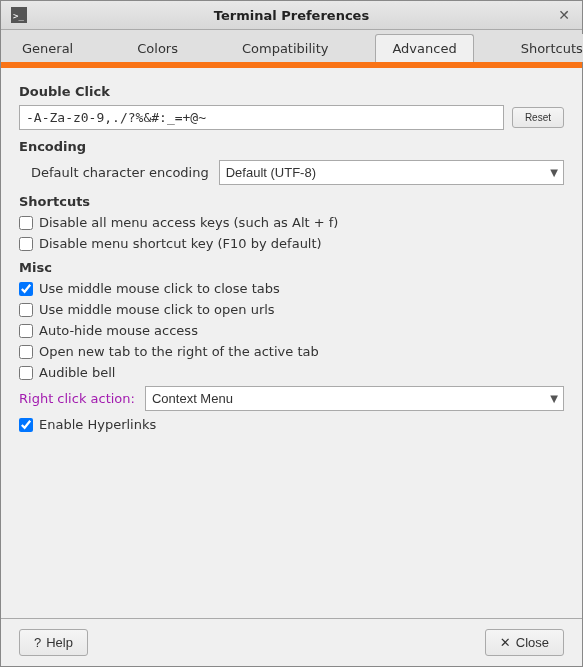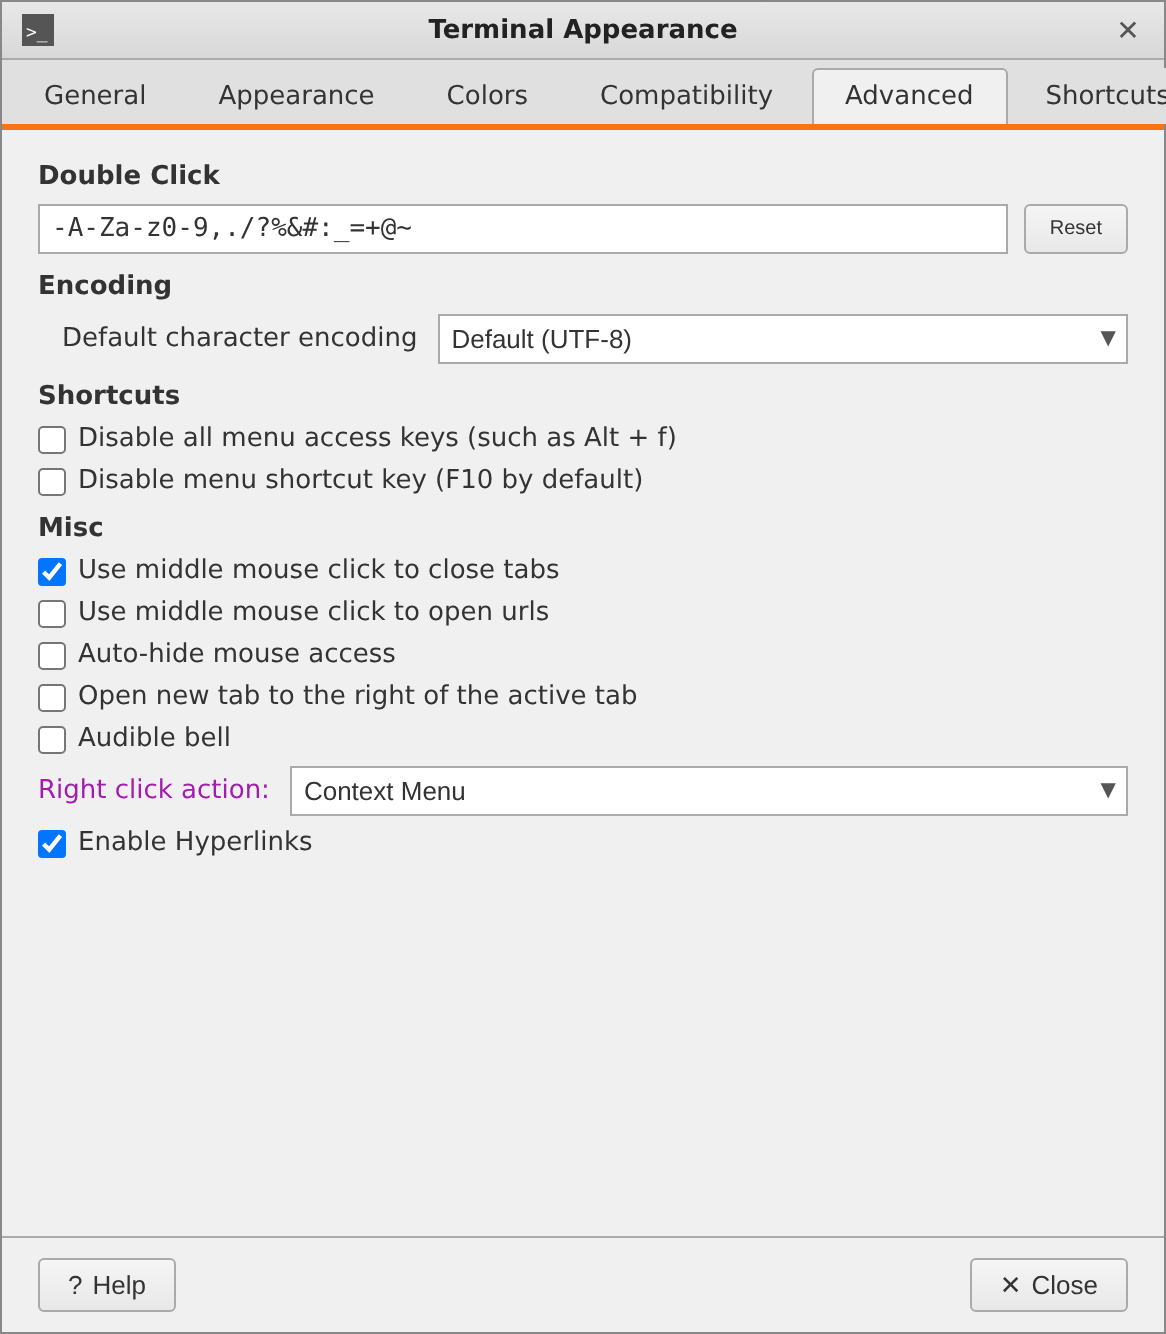--- a/index.html
+++ b/index.html
@@ -46,23 +46,24 @@
       cursor: pointer;
       font-size: 14px;
       color: #555;
       background: none;
       border: none;
       line-height: 1;
     }
     .tabs {
       display: flex;
       background: #e0e0e0;
-      border-bottom: 3px solid #f97316;
+      border-bottom: 6px solid #f97316;
       padding-top: 4px;
       padding-left: 4px;
+      gap: 28px;
     }
     .tab {
       padding: 6px 16px;
       font-size: 13px;
       cursor: pointer;
       border: 1px solid transparent;
       border-bottom: none;
       border-radius: 3px 3px 0 0;
       background: #e0e0e0;
       color: #333;
@@ -87,20 +88,21 @@
       margin-top: 9px;
     }
     .section-title:first-child { margin-top: 0; }
     .section-desc {
       font-size: 12px;
       color: #444;
       margin-bottom: 6px;
     }
     .text-input-row {
       display: flex;
+      align-items: center;
       gap: 8px;
       margin-bottom: 4px;
     }
     .text-input {
       flex: 1;
       padding: 4px 6px;
       border: 1px solid #aaa;
       background: white;
       font-size: 13px;
       font-family: monospace;
@@ -204,27 +206,26 @@
 
 <div class="window">
 
   <div class="titlebar">
     <span class="titlebar-icon">
       <svg width="16" height="16" viewBox="0 0 16 16">
         <rect width="16" height="16" fill="#555"></rect>
         <text x="2" y="12" fill="white" font-size="9" font-family="monospace">&gt;_</text>
       </svg>
     </span>
-    <span class="titlebar-title">Terminal Appearance</span>
+    <span class="titlebar-title">Terminal Preferences</span>
     <button class="titlebar-close">✕</button>
   </div>
 
   <div class="tabs">
     <div class="tab">General</div>
-    <div class="tab">Appearance</div>
     <div class="tab">Colors</div>
     <div class="tab">Compatibility</div>
     <div class="tab active">Advanced</div>
     <div class="tab">Shortcuts</div>
   </div>
 
   <div class="content">
 
     <div class="section-title">Double Click</div>
     <div class="text-input-row">

